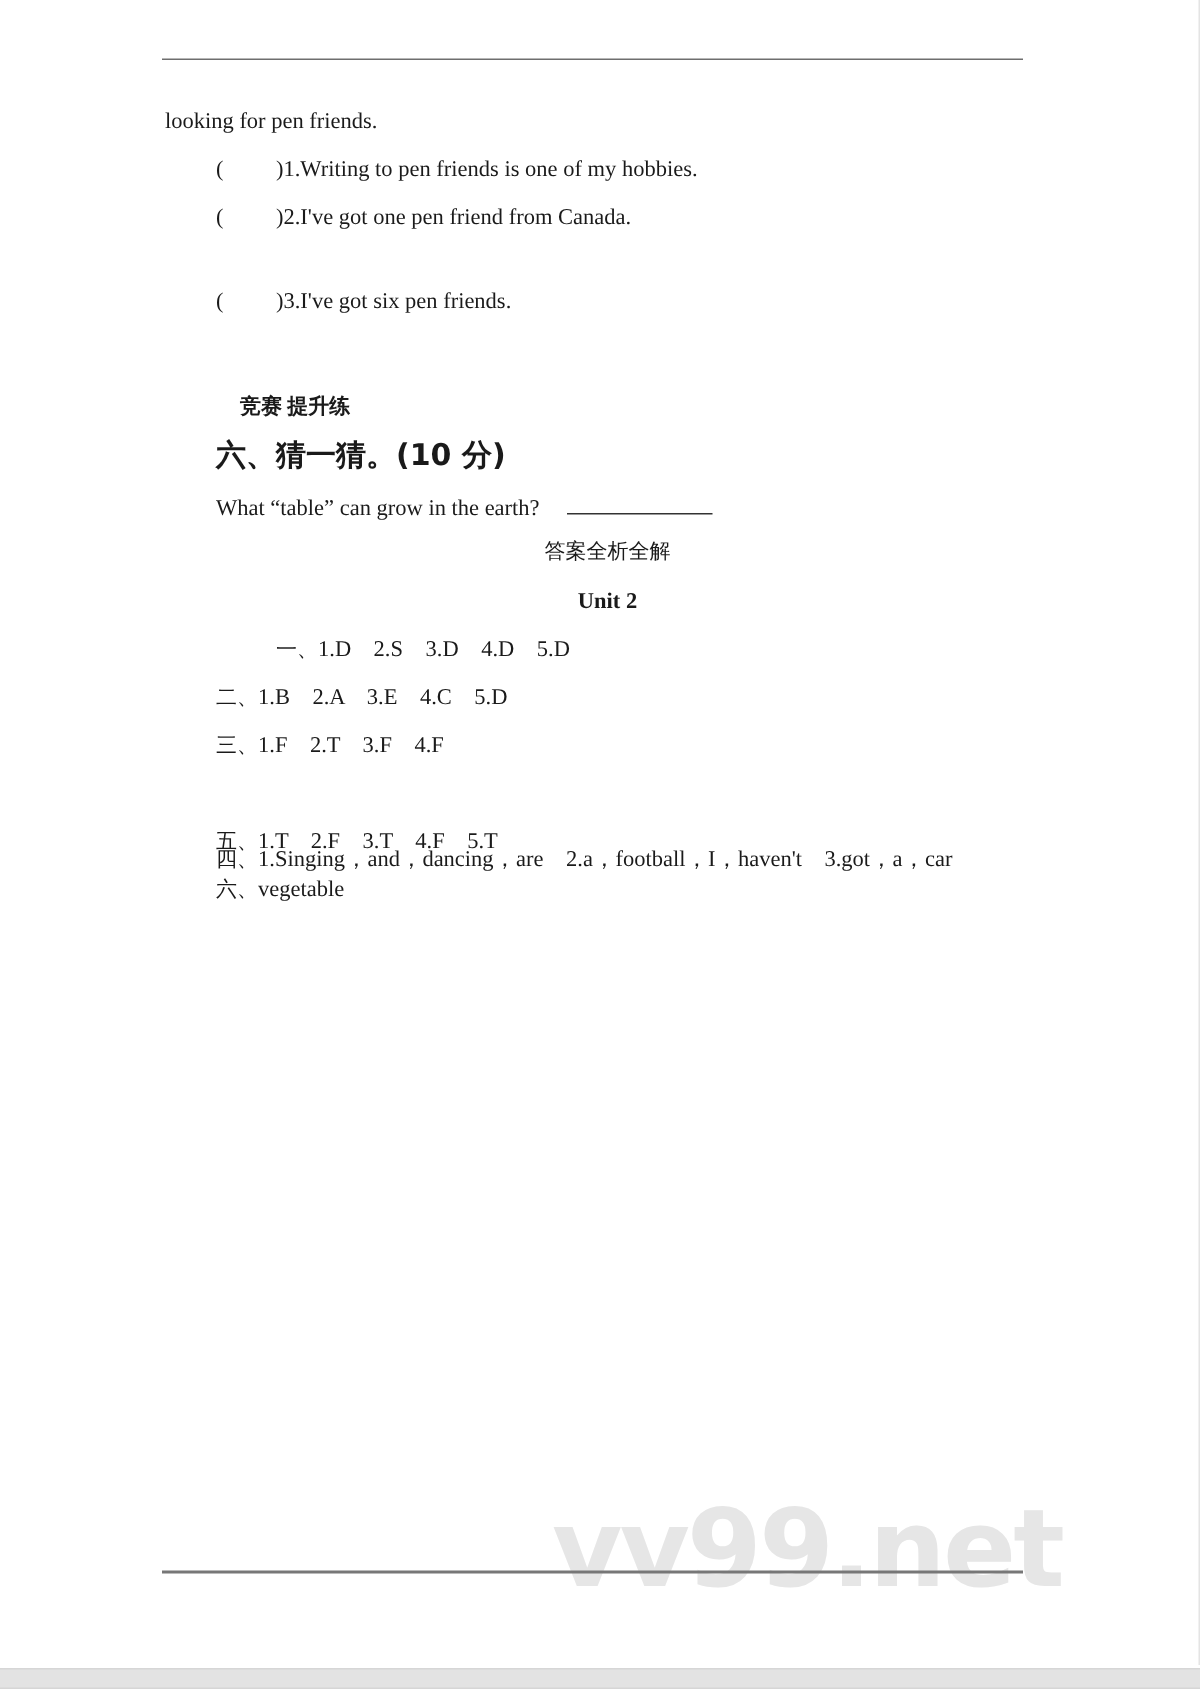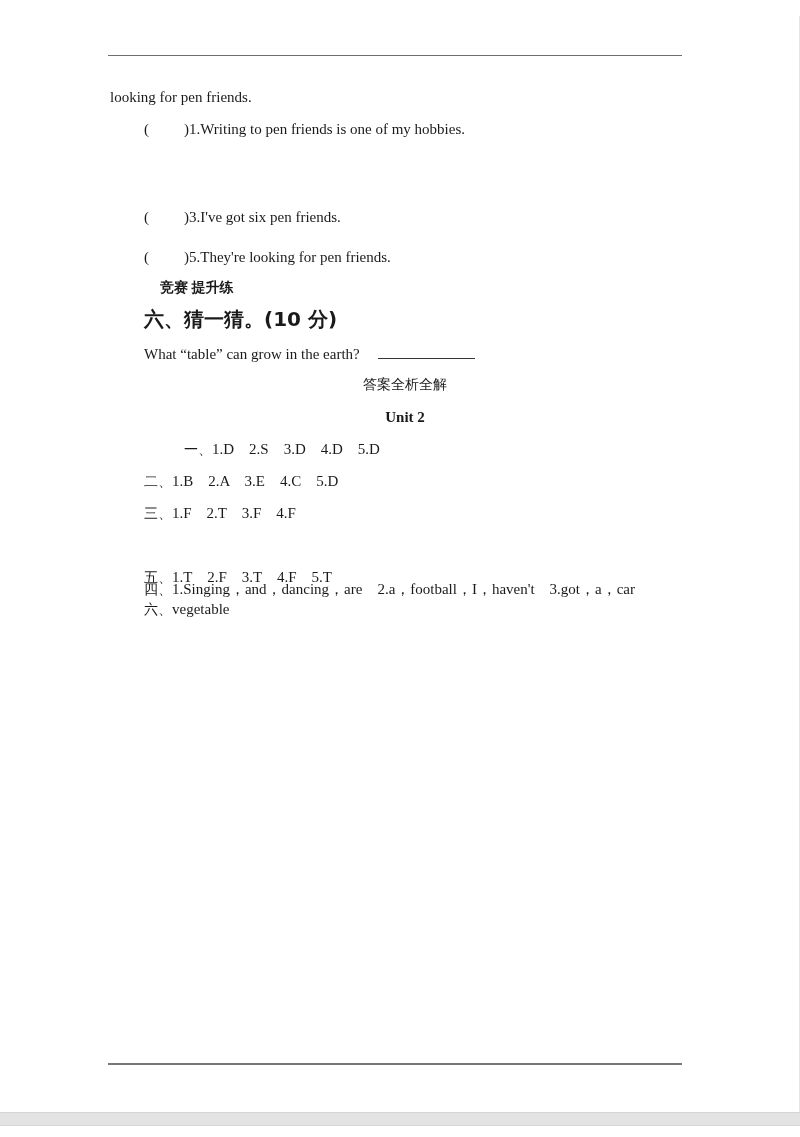--- a/index.html
+++ b/index.html
@@ -1,20 +1,20 @@
 <!DOCTYPE html>
 <html><head>
 <meta charset="utf-8">
 <style>
   html, body { margin: 0; padding: 0; }
   body {
     width: 800px; height: 1137px; background: #ffffff; position: relative; overflow: hidden;
     font-family: "Liberation Serif", "DejaVu Serif", serif; color: #1a1a1a;
   }
-  .page { position: absolute; left: 0; top: 16px; width: 800px; height: 1110px; background: #ffffff; }
+  .page { position: absolute; left: 0; top: 0; width: 800px; height: 1110px; background: #ffffff; }
   .rule { position: absolute; left: 108px; width: 574px; height: 1px; background: #6e6e6e; }
   .rule.top { top: 39px; }
   .rule.bottom { top: 1047px; height: 2px; background: #777; }
   .line { position: absolute; font-size: 15px; line-height: 18px; white-space: nowrap; }
   .paren { display: inline-block; width: 40px; }
   .cn { font-family: "DejaVu Sans", sans-serif; }
   .bold { font-weight: bold; }
   .center { left: 0; width: 810px; text-align: center; }
   .blank { display: inline-block; width: 97px; border-bottom: 1px solid #333; height: 14px; vertical-align: baseline; margin-left: 18px; }
   .watermark {
@@ -30,25 +30,25 @@
 <body>
 
 <div class="page">
   <div class="rule top"></div>
 
   <div class="line" style="left:110px; top:72px;">looking for pen friends.</div>
 
   <div class="line" style="left:144px; top:104px;">
     <span class="paren">(</span><span>)1.Writing to pen friends is one of my hobbies.</span>
   </div>
+  <div class="line" style="left:144px; top:136px;">
+    <span class="paren">(</span><span>)2.I've got one pen friend from Canada.</span>
+  </div>
   <div class="line" style="left:144px; top:168px;margin-top:24px;">
     <span class="paren">(</span><span>)3.I've got six pen friends.</span>
-  </div>
-  <div class="line" style="left:144px; top:232px;">
-    <span class="paren">(</span><span>)5.They're looking for pen friends.</span>
   </div>
 
   <div class="line cn bold" style="left:160px; top:263px; font-size:14px;font-family:Liberation Serif, serif;">竞赛  提升练</div>
 
   <div class="line cn bold" style="left:144px; top:294px; font-size:20px;">六、猜一猜。(10 分)</div>
 
   <div class="line" style="left:144px; top:328px;">
     <span>What  “table”  can grow in the earth?</span><span class="blank"></span>
   </div>
 
@@ -67,18 +67,19 @@
   <div class="line" style="left:144px; top:520px;margin-top:44px;">
     <span class="cn" style="font-size:14px;">四、</span><span style="white-space:pre;">1.Singing，and，dancing，are    2.a，football，I，haven't    3.got，a，car</span>
   </div>
   <div class="line" style="left:144px; top:552px;">
     <span class="cn" style="font-size:14px;">五、</span><span style="white-space:pre;">1.T    2.F    3.T    4.F    5.T</span>
   </div>
   <div class="line" style="left:144px; top:584px;">
     <span class="cn" style="font-size:14px;">六、</span><span>vegetable</span>
   </div>
 
+  <div class="watermark">vv99.net</div>
   <div class="rule bottom"></div>
   <div class="page-edge"></div>
 </div>
 
 <div class="pagegap"></div>
 <div class="nextpage"></div>
 
 </body></html>

